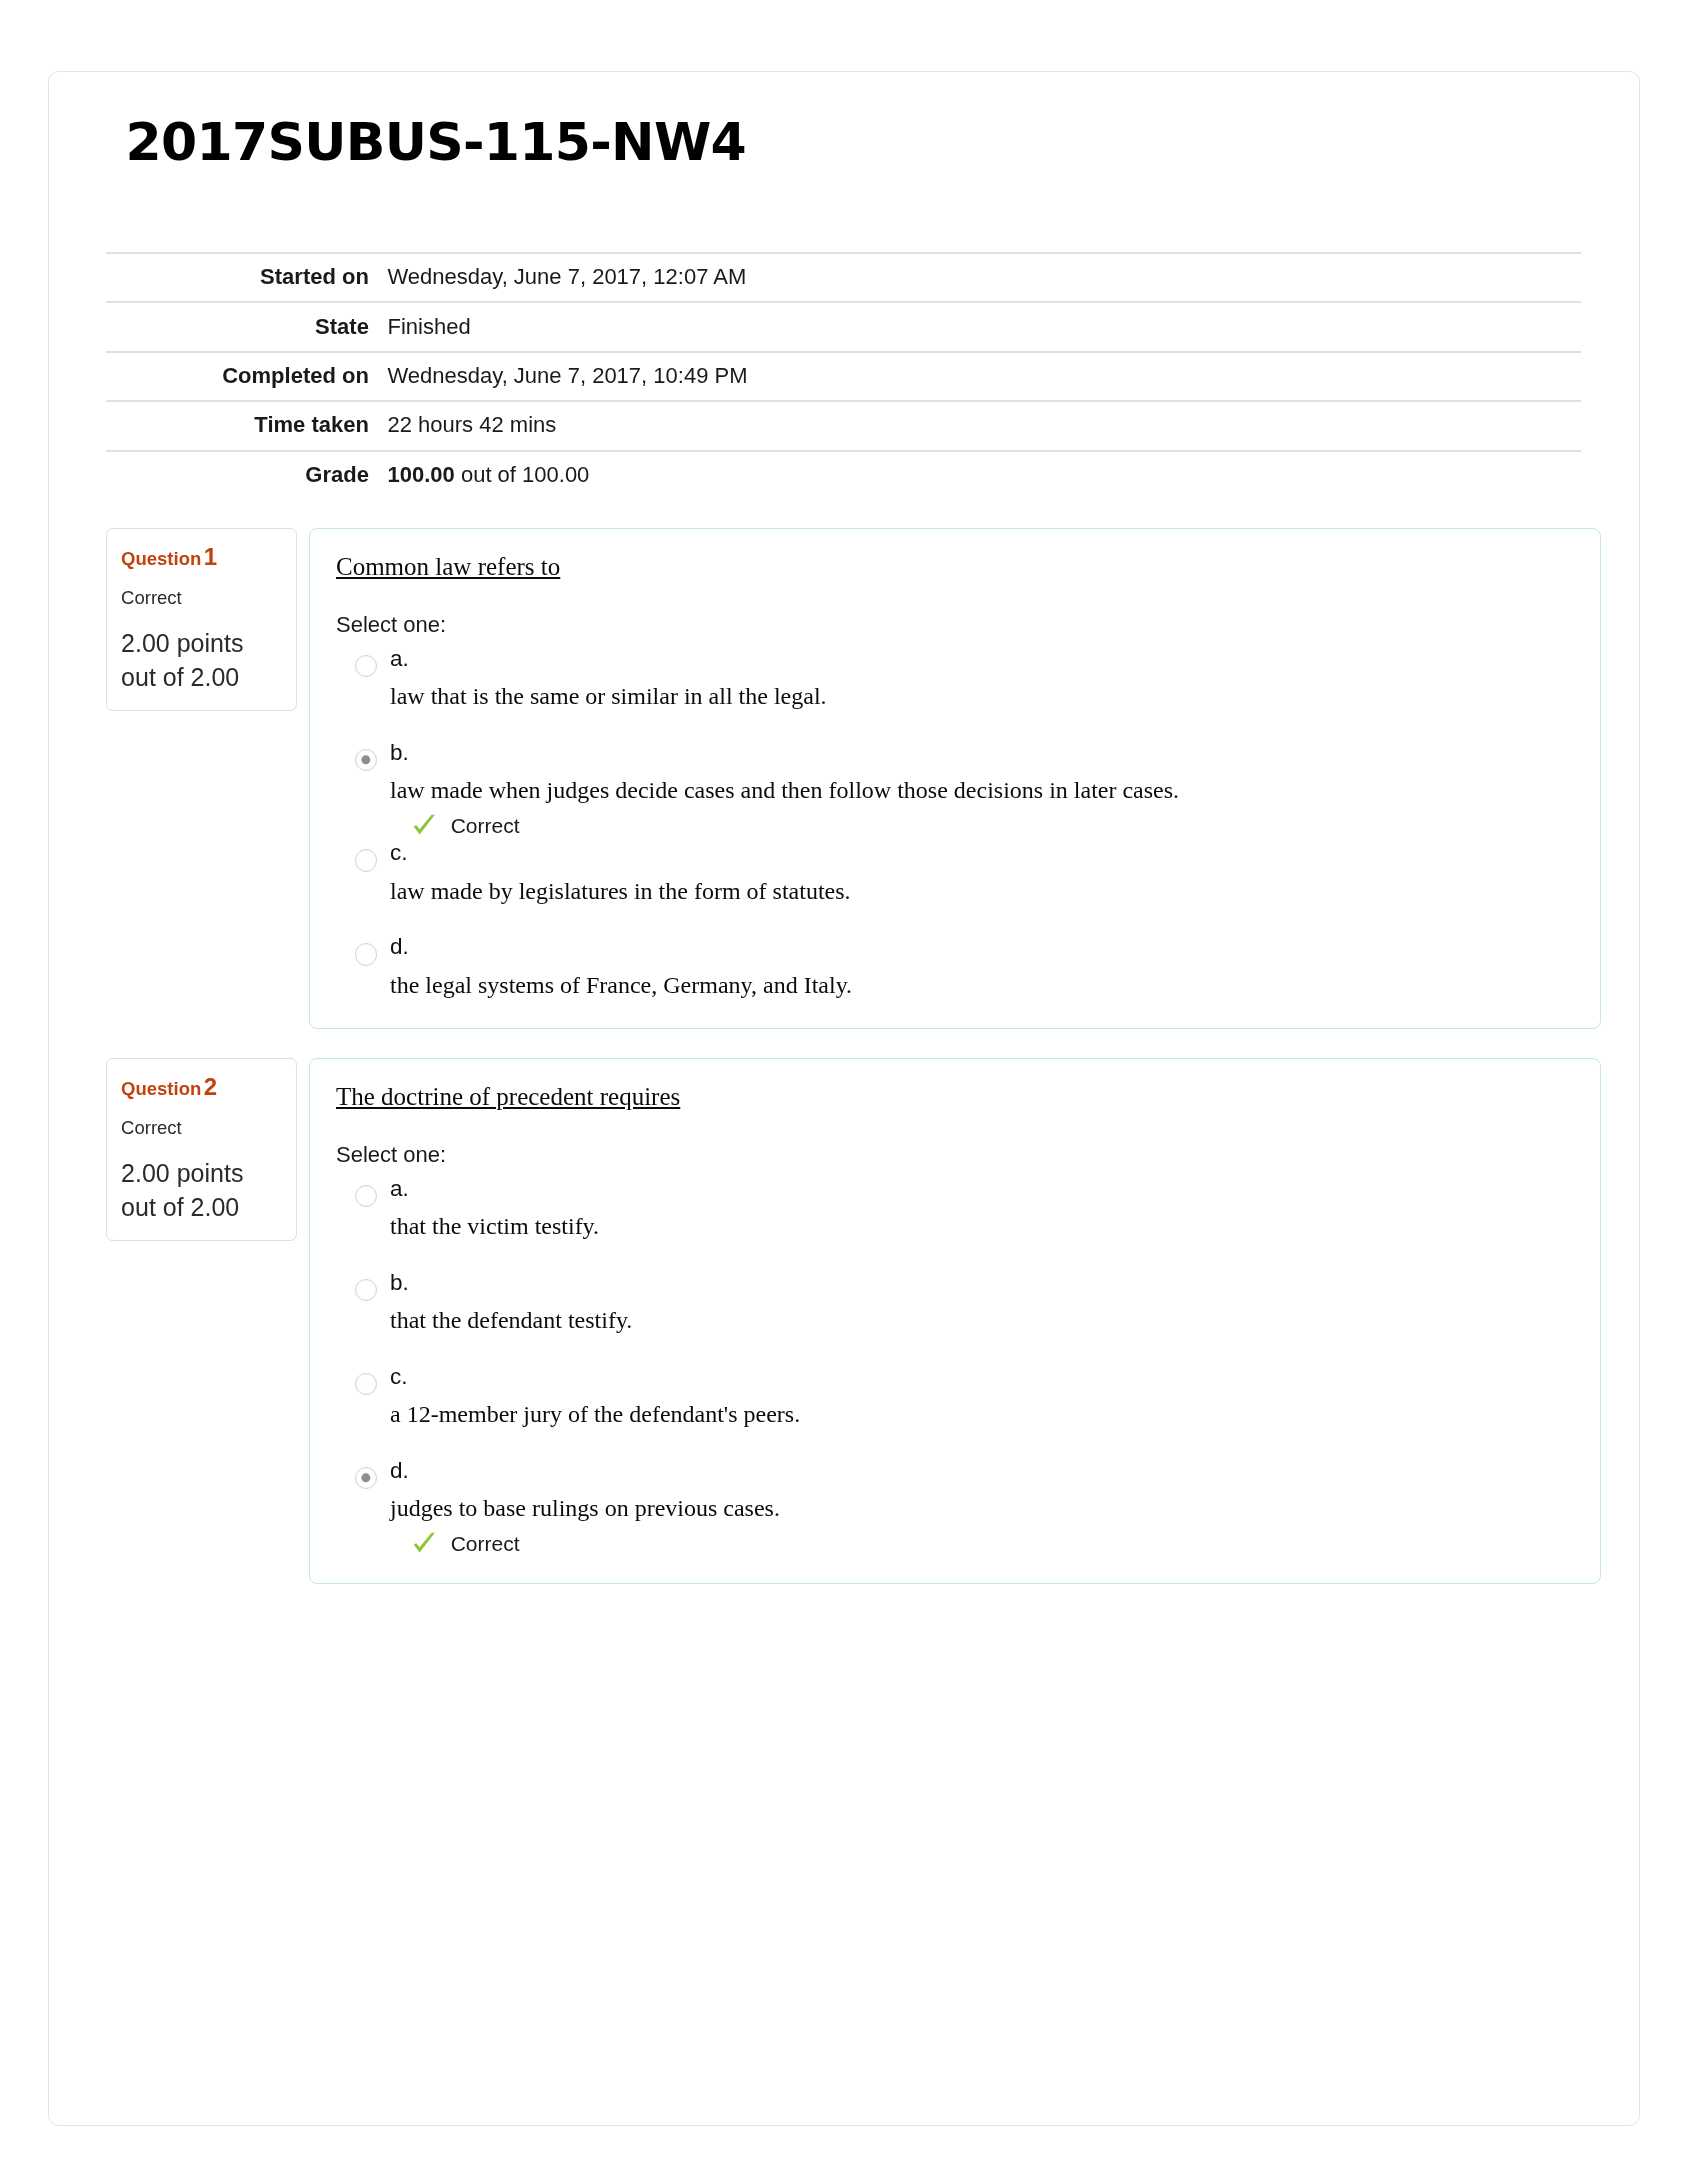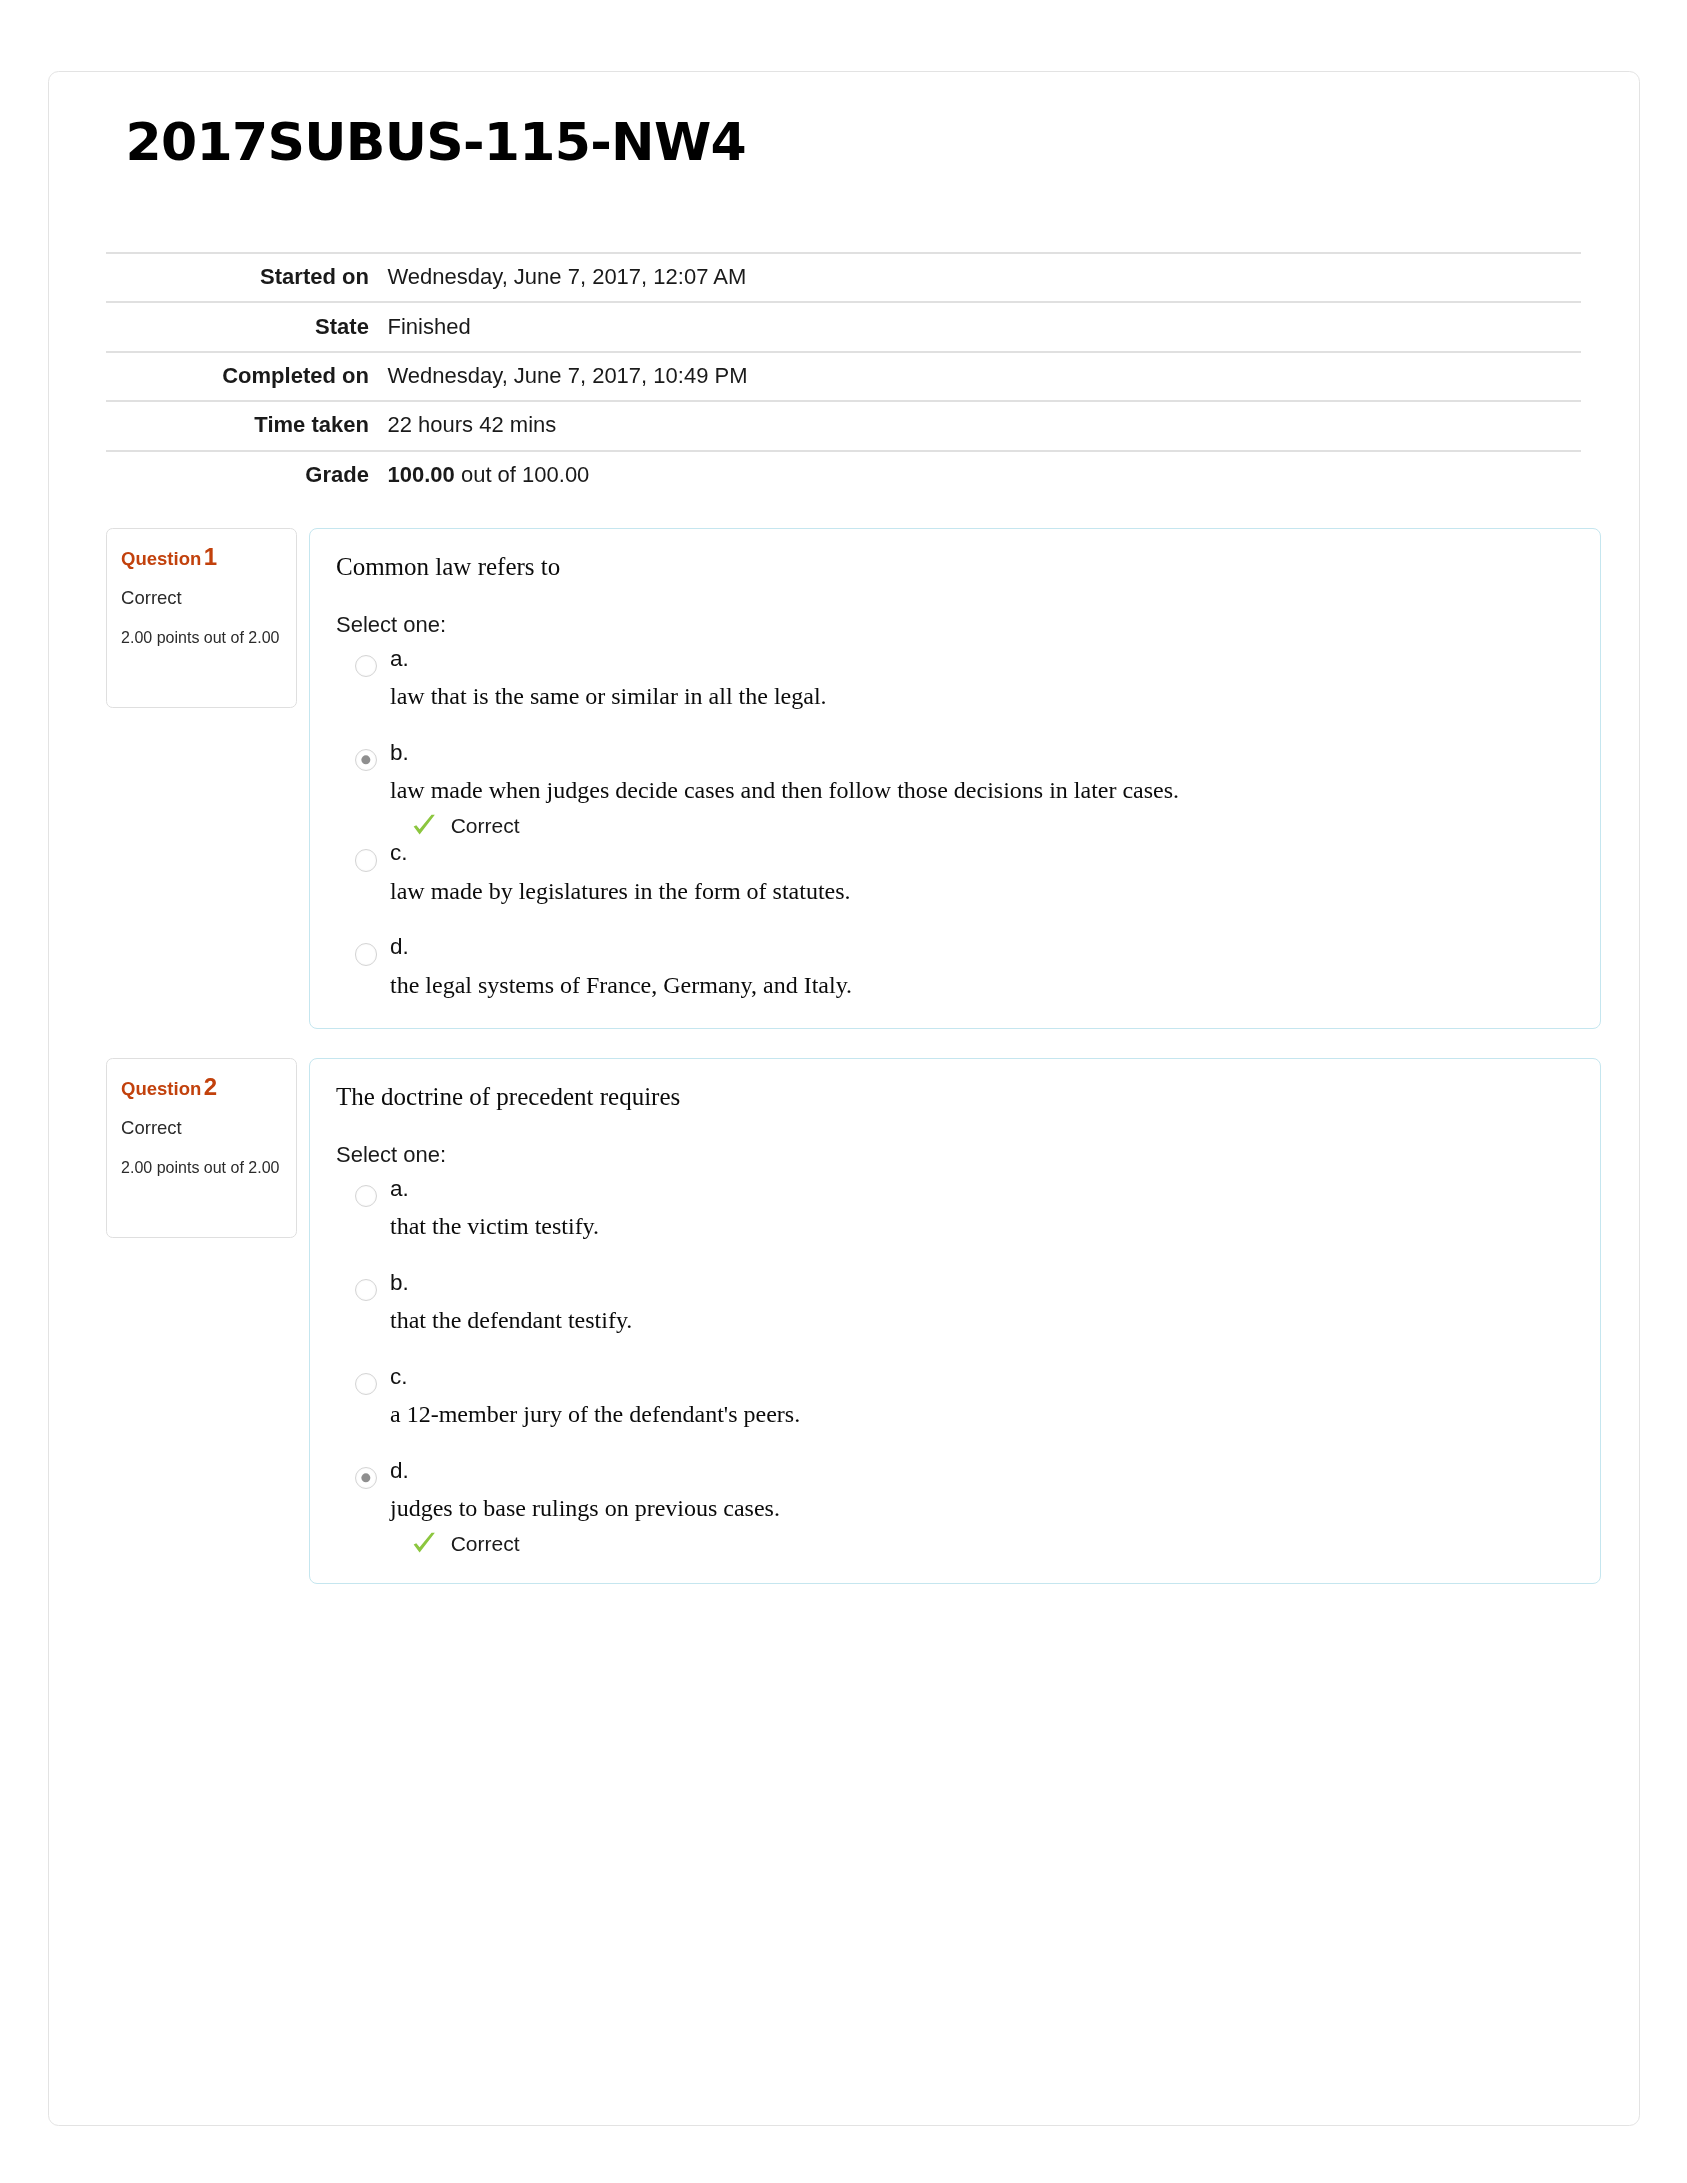--- a/index.html
+++ b/index.html
@@ -106,40 +106,41 @@
     font-weight: bold;
     margin-left: 2.6px;
   }
   .question-info .qstate {
     margin: 0 0 20px 0;
     font-size: 18.5px;
     line-height: 1.0;
   }
   .question-info .qgrade {
     margin: 0;
-    font-size: 16px;
+    font-size: 25px;
     line-height: 1.35;
   }
 
   .question-card {
     flex: 1 1 auto;
     margin-left: 12px;
     border: 1.3px solid #c5e6ef;
     border-radius: 8px;
     background: #ffffff;
     padding: 22.5px 26.5px 26.5px 26.5px;
     min-height: 180px;
   }
 
   .question-text {
     font-family: "Liberation Serif", serif;
     font-size: 25px;
     line-height: 1.25;
     color: #0b0b0b;
     margin: 0 0 29px 0;
+    text-decoration: underline;
   }
 
   .select-one {
     font-family: "Liberation Sans", sans-serif;
     font-size: 22px;
     color: #1a1a1a;
     margin: 0 0 10.6px 0;
   }
 
   .answer-list {

